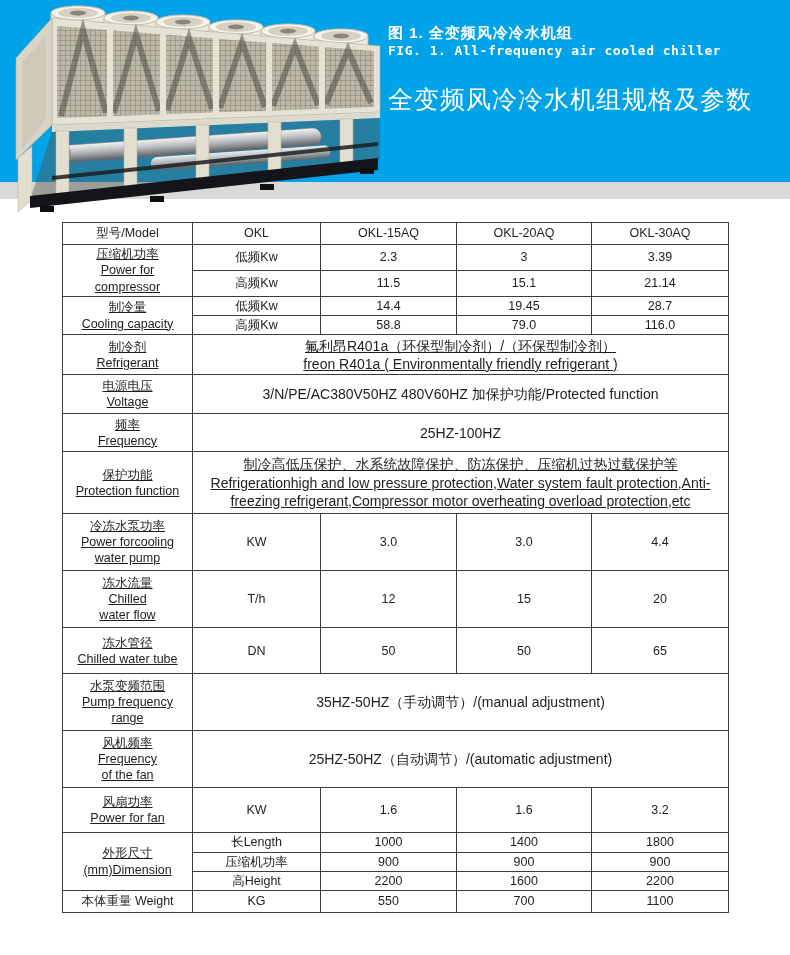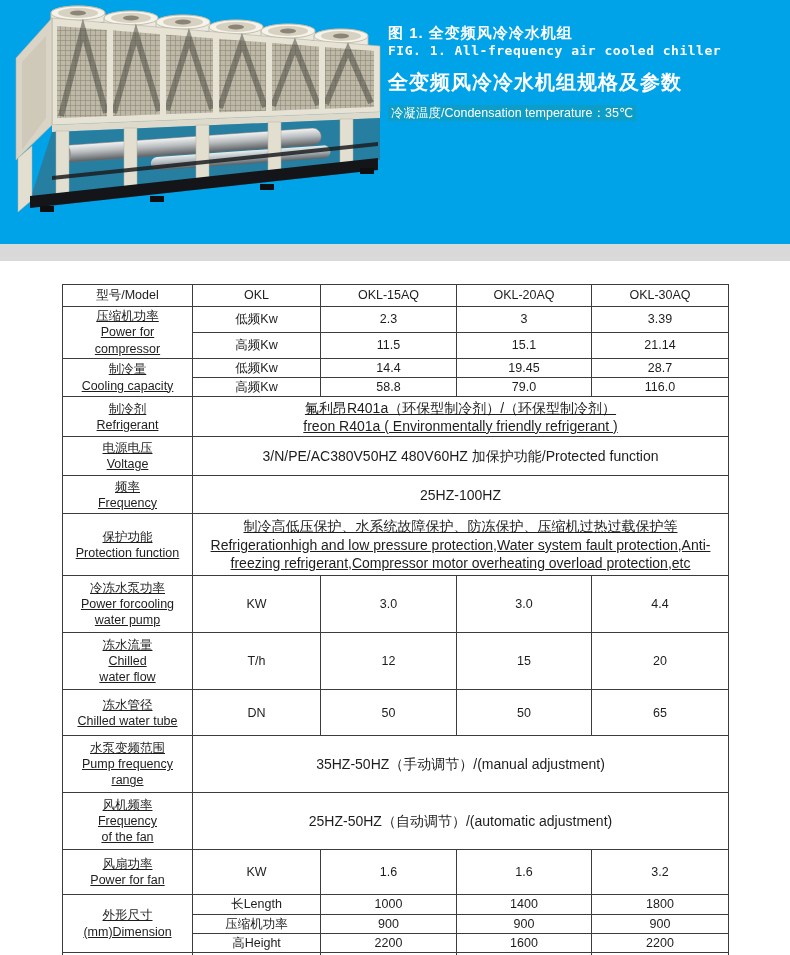--- a/index.html
+++ b/index.html
@@ -1,25 +1,25 @@
 <!DOCTYPE html>
 <html><head>
 <meta charset="utf-8">
 <style>
   * { margin:0; padding:0; box-sizing:border-box; }
   body { font-family:"Liberation Sans","DejaVu Sans",sans-serif; background:#ffffff; }
   .page { width:790px; height:955px; position:relative; background:#ffffff; overflow:hidden; }
 
   
-  .hero { position:relative; width:790px; height:244px; background:#00a2e8; }
+  .hero { position:relative; width:790px; height:182px; background:#00a2e8; }
   .hero-photo { position:absolute; left:0; top:0; width:392px; height:235px; }
   .hero-text { position:absolute; left:388px; top:24px; width:398px; color:#ffffff; }
   .fig-zh { font-size:15px; font-weight:bold; letter-spacing:1px; }
   .fig-en { font-family:"DejaVu Sans Mono","Liberation Mono",monospace; font-size:13px; font-weight:bold; letter-spacing:.5px; }
-  .title-zh { font-size:20px; font-weight:700; letter-spacing:1px; margin-top:11px; }
+  .title-zh { font-size:25px; font-weight:400; letter-spacing:1px; margin-top:25px; }
   .sub-en { font-size:13px; margin-top:10px; line-height:1.25; }
   .sub-line2 { font-size:12.5px; margin-top:4px; }
   .hl { background:#0d9dc6; padding:1px 3px; border-radius:1px; }
   .cond-line { font-size:12.5px; margin-top:9px; }
 
   .divider-band { width:790px; height:17px; background:#d9d9d9; }
 
   
   .table-wrap { padding:23px 0 0 62px; background:#ffffff; }
   table { border-collapse:collapse; table-layout:fixed; width:666px; color:#1d1d1d; }
@@ -140,23 +140,20 @@
         <rect x="150" y="196" width="14" height="6"></rect>
         <rect x="260" y="184" width="14" height="6"></rect>
         <rect x="360" y="168" width="14" height="6"></rect>
       </g>
     </svg>
 
     <div class="hero-text">
       <div class="fig-zh">图 1.  全变频风冷冷水机组</div>
       <div class="fig-en">FIG. 1. All-frequency air cooled chiller</div>
       <div class="title-zh">全变频风冷冷水机组规格及参数</div>
-      <div class="cond-line">
-        <span class="hl" style="display:inline">冷凝温度/Condensation temperature：35℃</span>
-      </div>
     </div>
   </div>
 
   <div class="divider-band"></div>
 
   <div class="table-wrap">
     <table>
       <colgroup>
           <col class="c1">
           <col class="c2">

